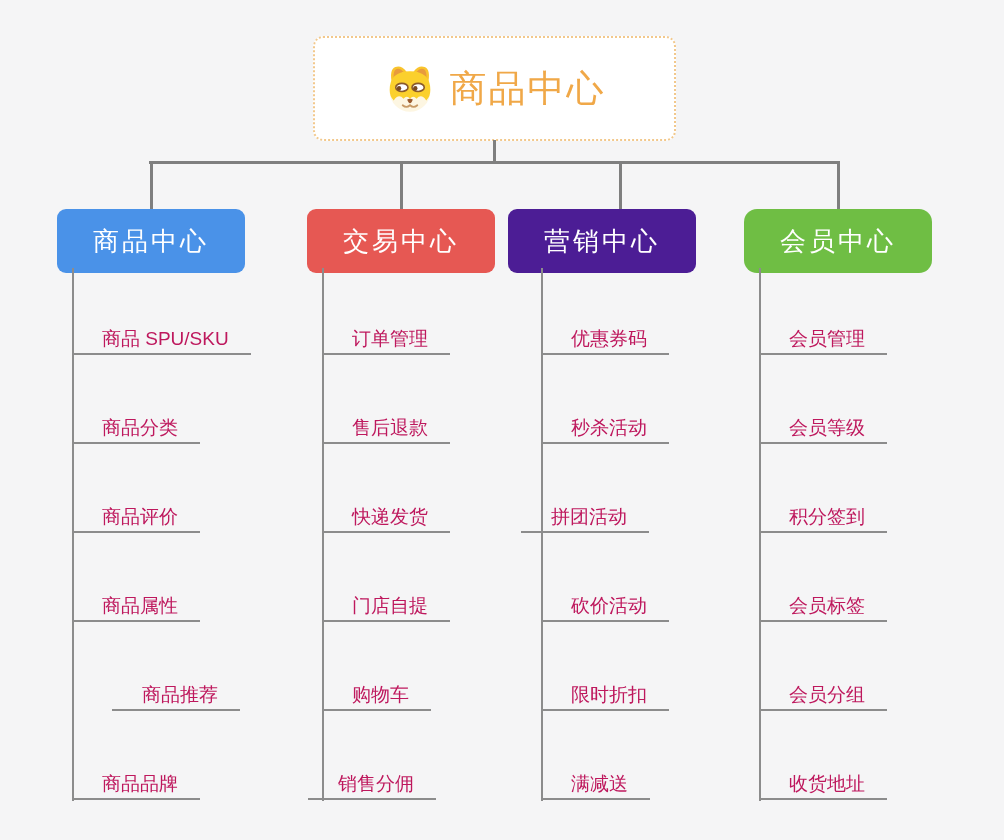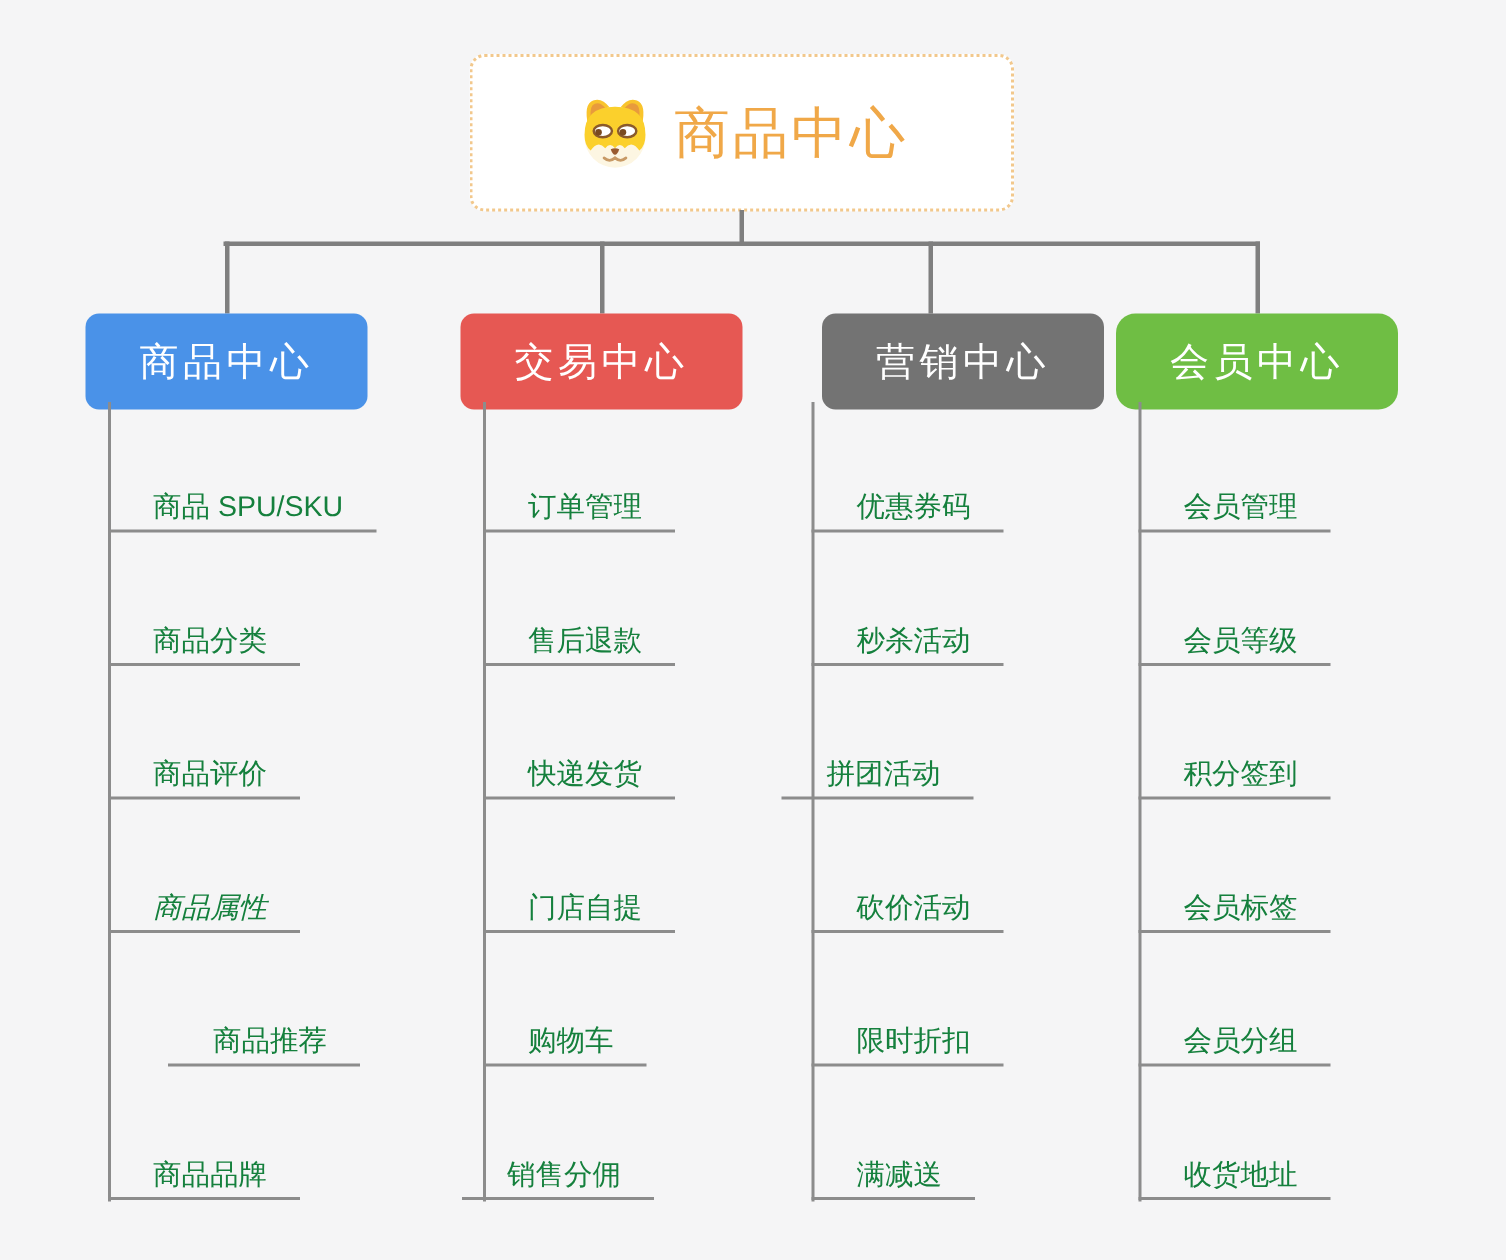--- a/index.html
+++ b/index.html
@@ -42,21 +42,21 @@
 
   
   .sub-item{
     position:absolute;height:44px;box-sizing:border-box;
     border-bottom:2px solid #8c8c8c;
     padding:0 22px 5px 30px;
     display:flex;align-items:flex-end;
     width:max-content;cursor:pointer;
   }
   .sub-item span{
-    font-size:19px;line-height:1;color:#15803d;white-space:nowrap;
+    font-size:19px;line-height:1;color:#be185d;white-space:nowrap;
   }
 </style>
 </head>
 <body>
 
 <div class="canvas">
 
   <div class="root-node">
     <span class="dog">
       <svg viewBox="0 0 64 64" width="52" height="52" aria-hidden="true">
@@ -88,21 +88,21 @@
       <div class="trunk" style="left: 72px;"></div>
       <div class="sub-item" style="left: 72px; top: 311px;">
         <span>商品 SPU/SKU</span>
       </div>
       <div class="sub-item" style="left: 72px; top: 400px;">
         <span>商品分类</span>
       </div>
       <div class="sub-item" style="left: 72px; top: 489px;">
         <span>商品评价</span>
       </div>
-      <div class="sub-item" style="left: 72px; top: 578px; font-style: italic;">
+      <div class="sub-item" style="left: 72px; top: 578px;">
         <span>商品属性</span>
       </div>
       <div class="sub-item" style="left: 72px; top: 667px; margin-left: 40px;">
         <span>商品推荐</span>
       </div>
       <div class="sub-item" style="left: 72px; top: 756px;">
         <span>商品品牌</span>
       </div>
       <div class="conn branch-drop" style="left: 399.5px;"></div>
       <div class="branch-box" style="left: 307px; background: rgb(230, 88, 83);">
@@ -121,21 +121,21 @@
       <div class="sub-item" style="left: 322px; top: 578px;">
         <span>门店自提</span>
       </div>
       <div class="sub-item" style="left: 322px; top: 667px;">
         <span>购物车</span>
       </div>
       <div class="sub-item" style="left: 308px; top: 756px;">
         <span>销售分佣</span>
       </div>
       <div class="conn branch-drop" style="left: 618.5px;"></div>
-      <div class="branch-box" style="left: 548px; background: #737373; text-align: center;">
+      <div class="branch-box" style="left: 508px; background: #4c1d95; text-align: center;">
         <span class="branch-label">营销中心</span>
       </div>
       <div class="trunk" style="left: 541px;"></div>
       <div class="sub-item" style="left: 541px; top: 311px;">
         <span>优惠券码</span>
       </div>
       <div class="sub-item" style="left: 541px; top: 400px;">
         <span>秒杀活动</span>
       </div>
       <div class="sub-item" style="left: 521px; top: 489px;">

